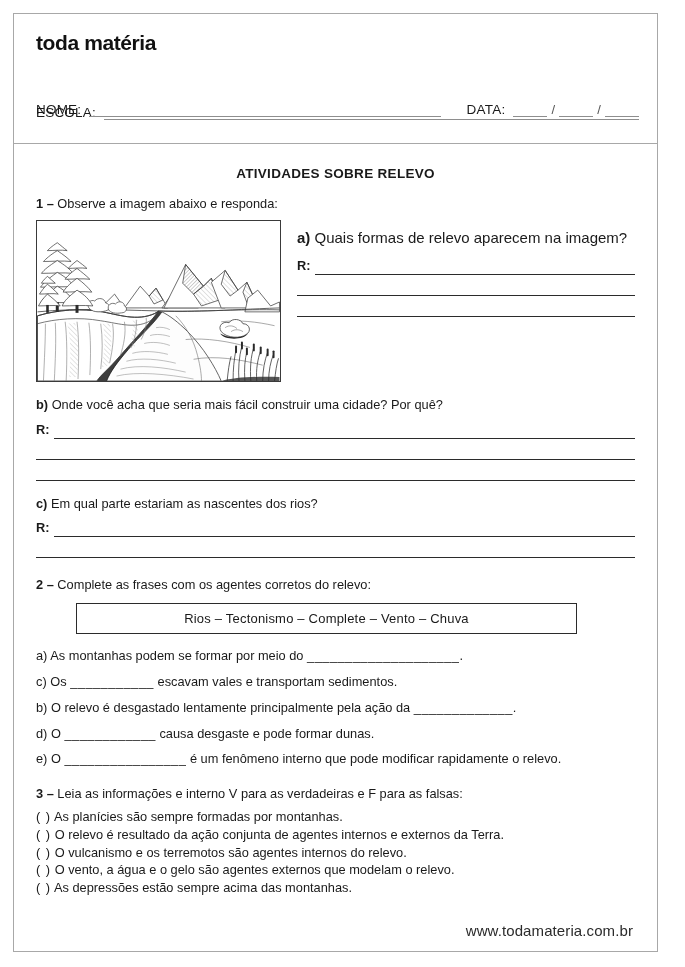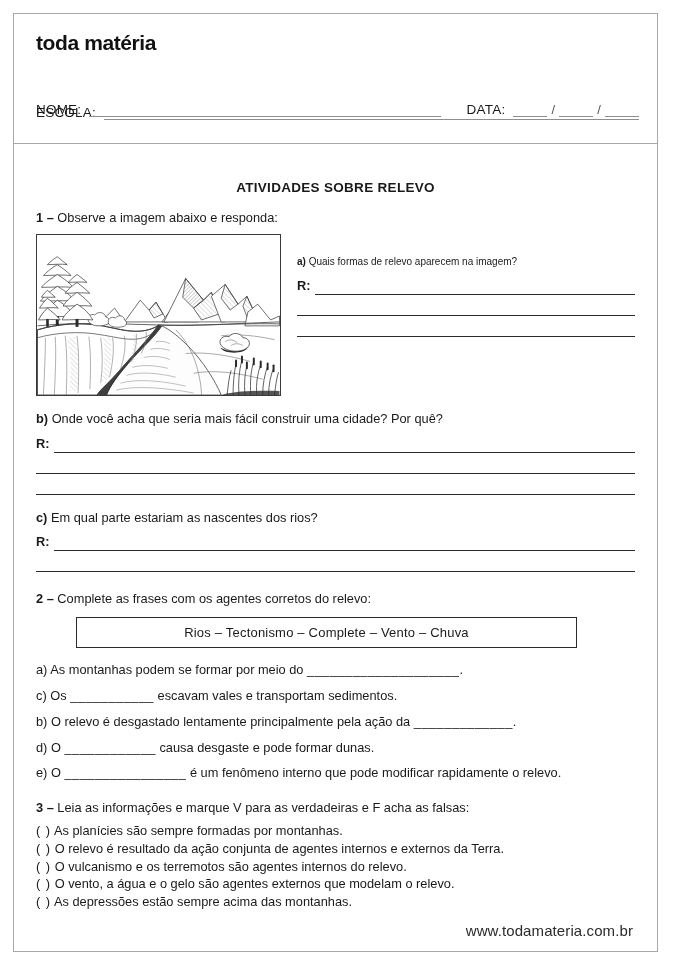--- a/index.html
+++ b/index.html
@@ -84,21 +84,21 @@
   .content {
     position: relative;
     padding: 14px 22px 0 22px;
   }
 
   .worksheet-title {
     text-align: center;
     font-size: 13.5px;
     font-weight: bold;
     letter-spacing: 0.3px;
-    margin: 22px 0 14px 0;
+    margin: 8px 0 14px 0;
   }
 
   .q-head {
     font-size: 12.8px;
     line-height: 1.35;
     margin-bottom: 8px;
   }
   .q-head b, .bold { font-weight: bold; }
 
   
@@ -116,24 +116,23 @@
     background: #fff;
     overflow: hidden;
   }
   .illus svg { display: block; width: 100%; height: 100%; }
 
   .q1a {
     flex: 1 1 auto;
     padding-top: 8px;
   }
   .q1a .qtext {
-    font-size: 10px;
+    font-size: 15px;
     line-height: 1.3;
     margin-bottom: 6px;
-    margin-top: 13px;
   }
   .ans-line {
     border-bottom: 1.6px solid #2b2b2b;
     height: 20px;
   }
   .r-row {
     display: flex;
     align-items: flex-end;
   }
   .r-label {
@@ -431,21 +430,21 @@
       </div>
       <div class="fill-item">
         <span>e)</span>
         <span>O </span><span class="blank">________________</span><span> é um fenômeno interno que pode modificar rapidamente o relevo.</span>
       </div>
     </div>
 
     <div class="section-3">
       <div class="q-head">
         <b>3 –</b>
-        <span>Leia as informações e marque V para as verdadeiras e F acha as falsas:</span>
+        <span>Leia as informações e interno V para as verdadeiras e F para as falsas:</span>
       </div>
 
       <div class="tf-item">
         <span class="tf-paren">(    )</span>
         <span>As planícies são sempre formadas por montanhas.</span>
       </div>
       <div class="tf-item">
         <span class="tf-paren">(    )</span>
         <span>O relevo é resultado da ação conjunta de agentes internos e externos da Terra.</span>
       </div>

